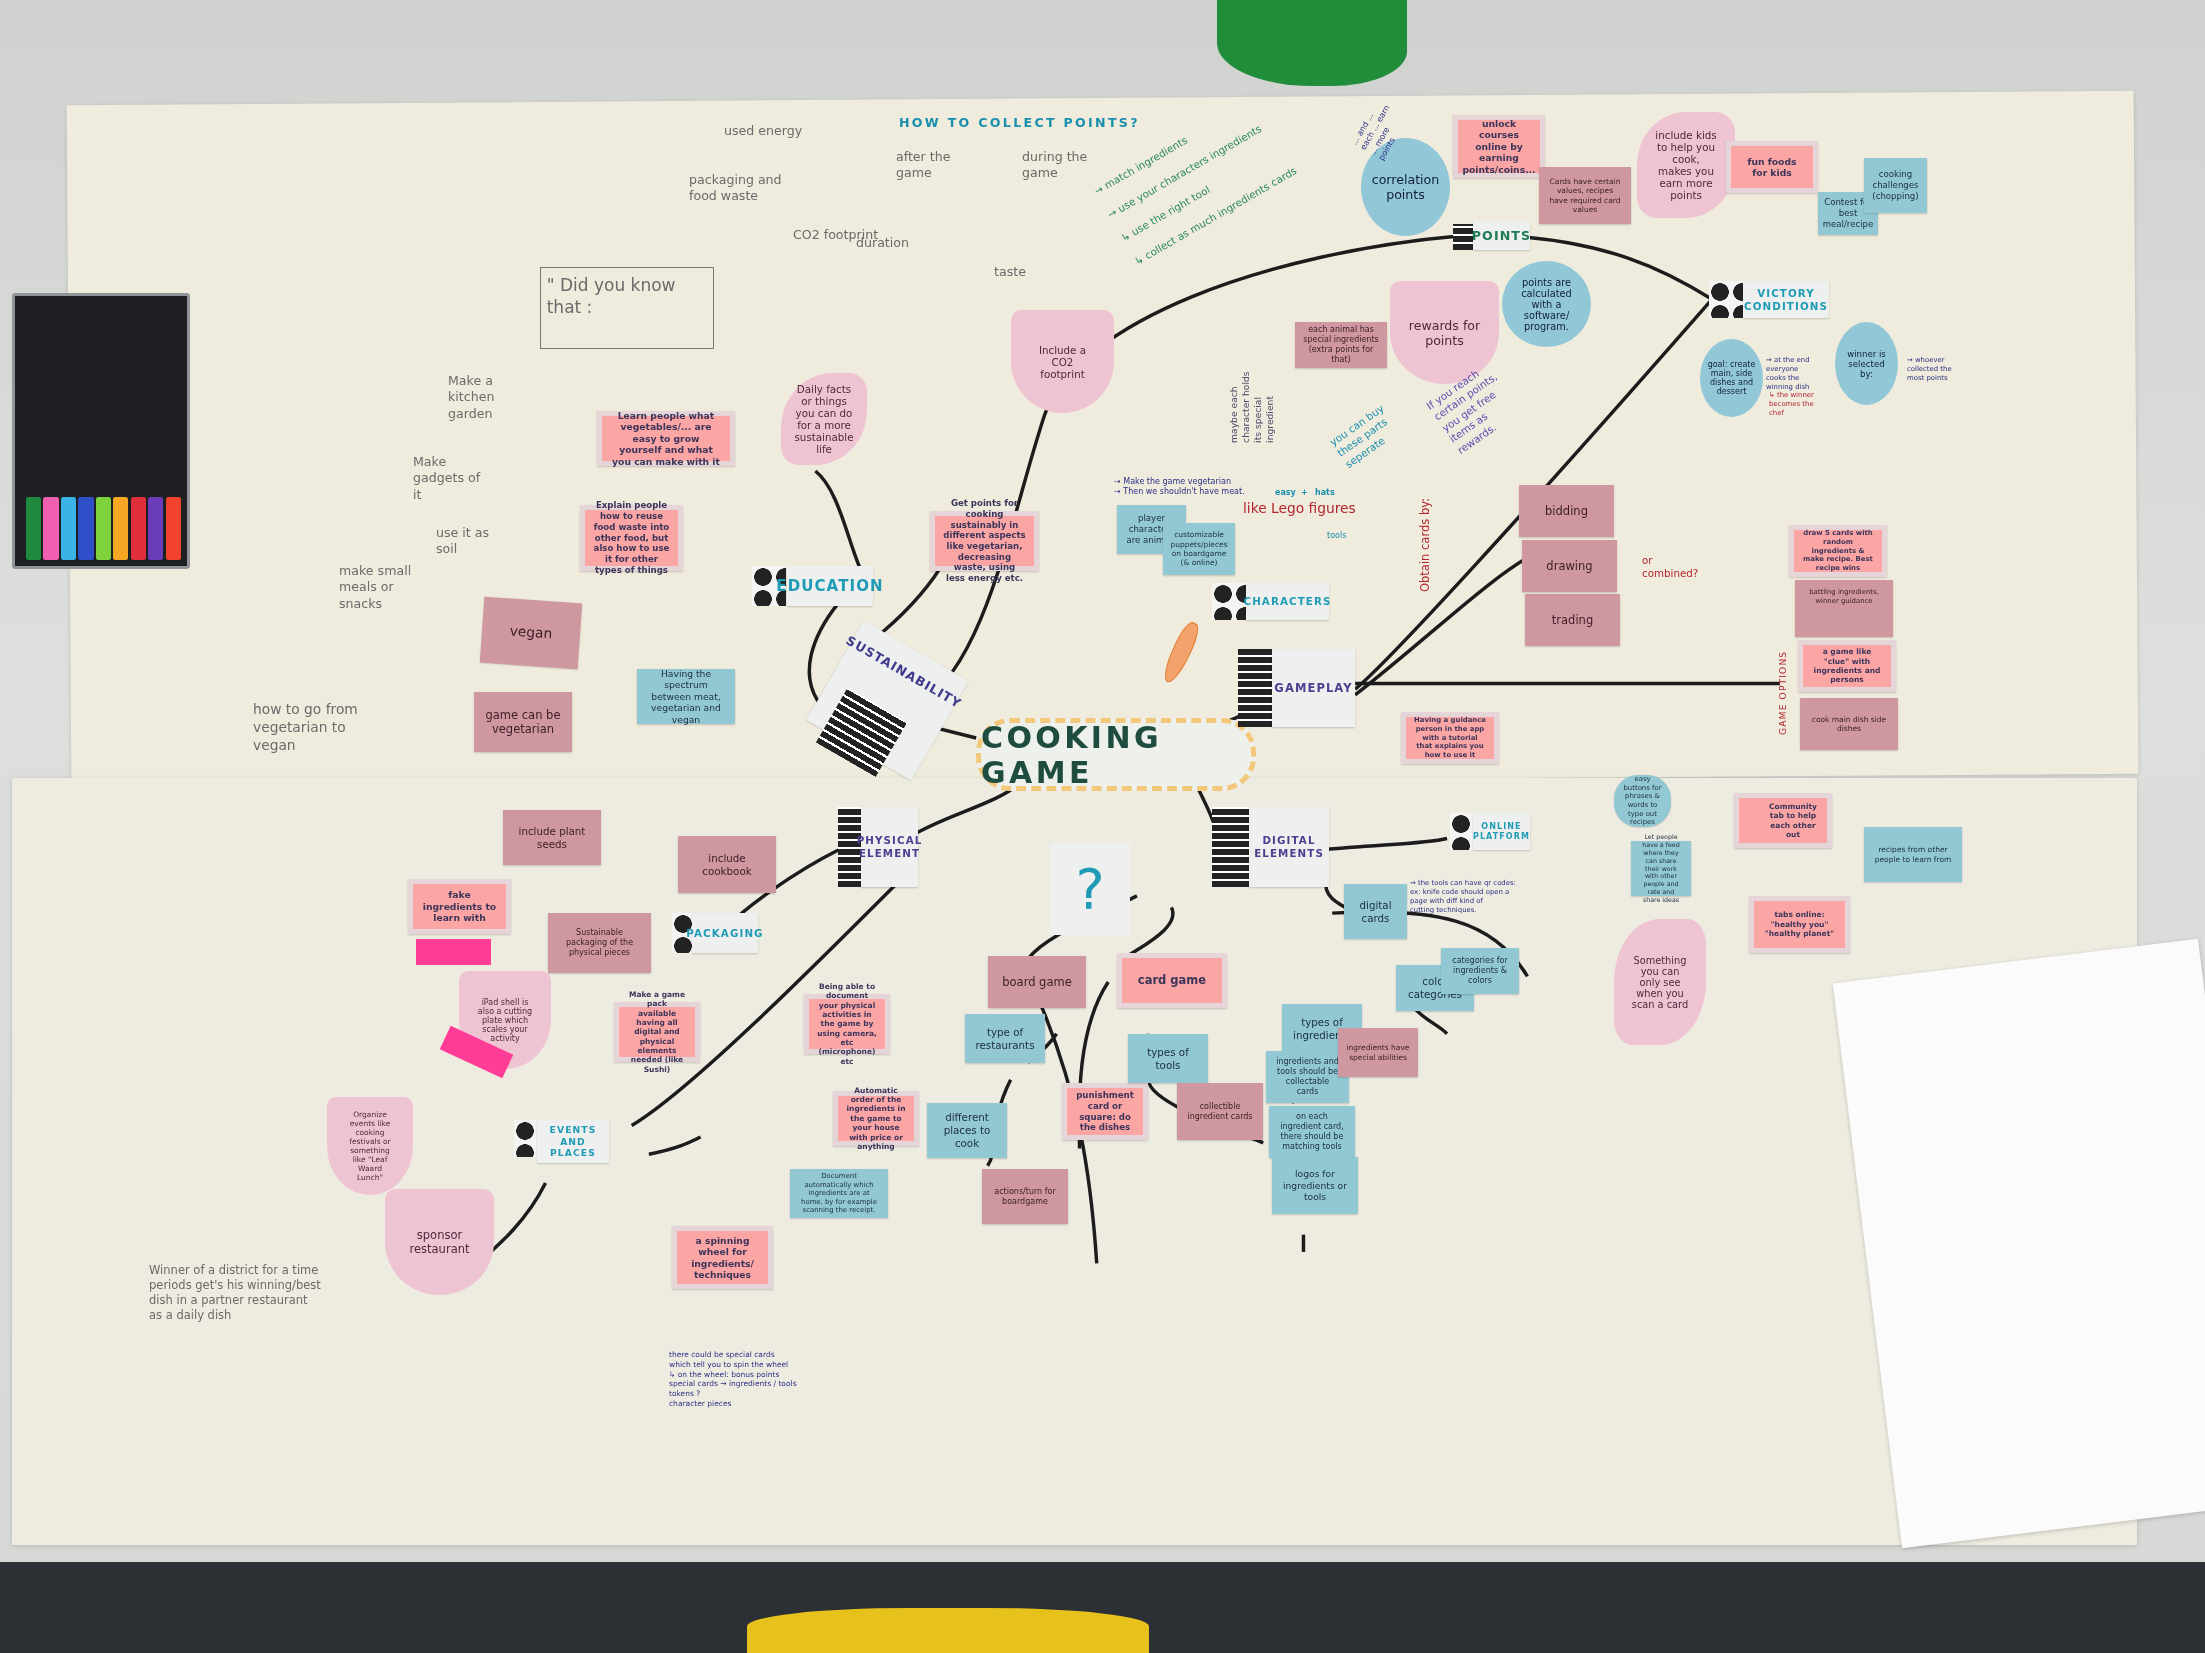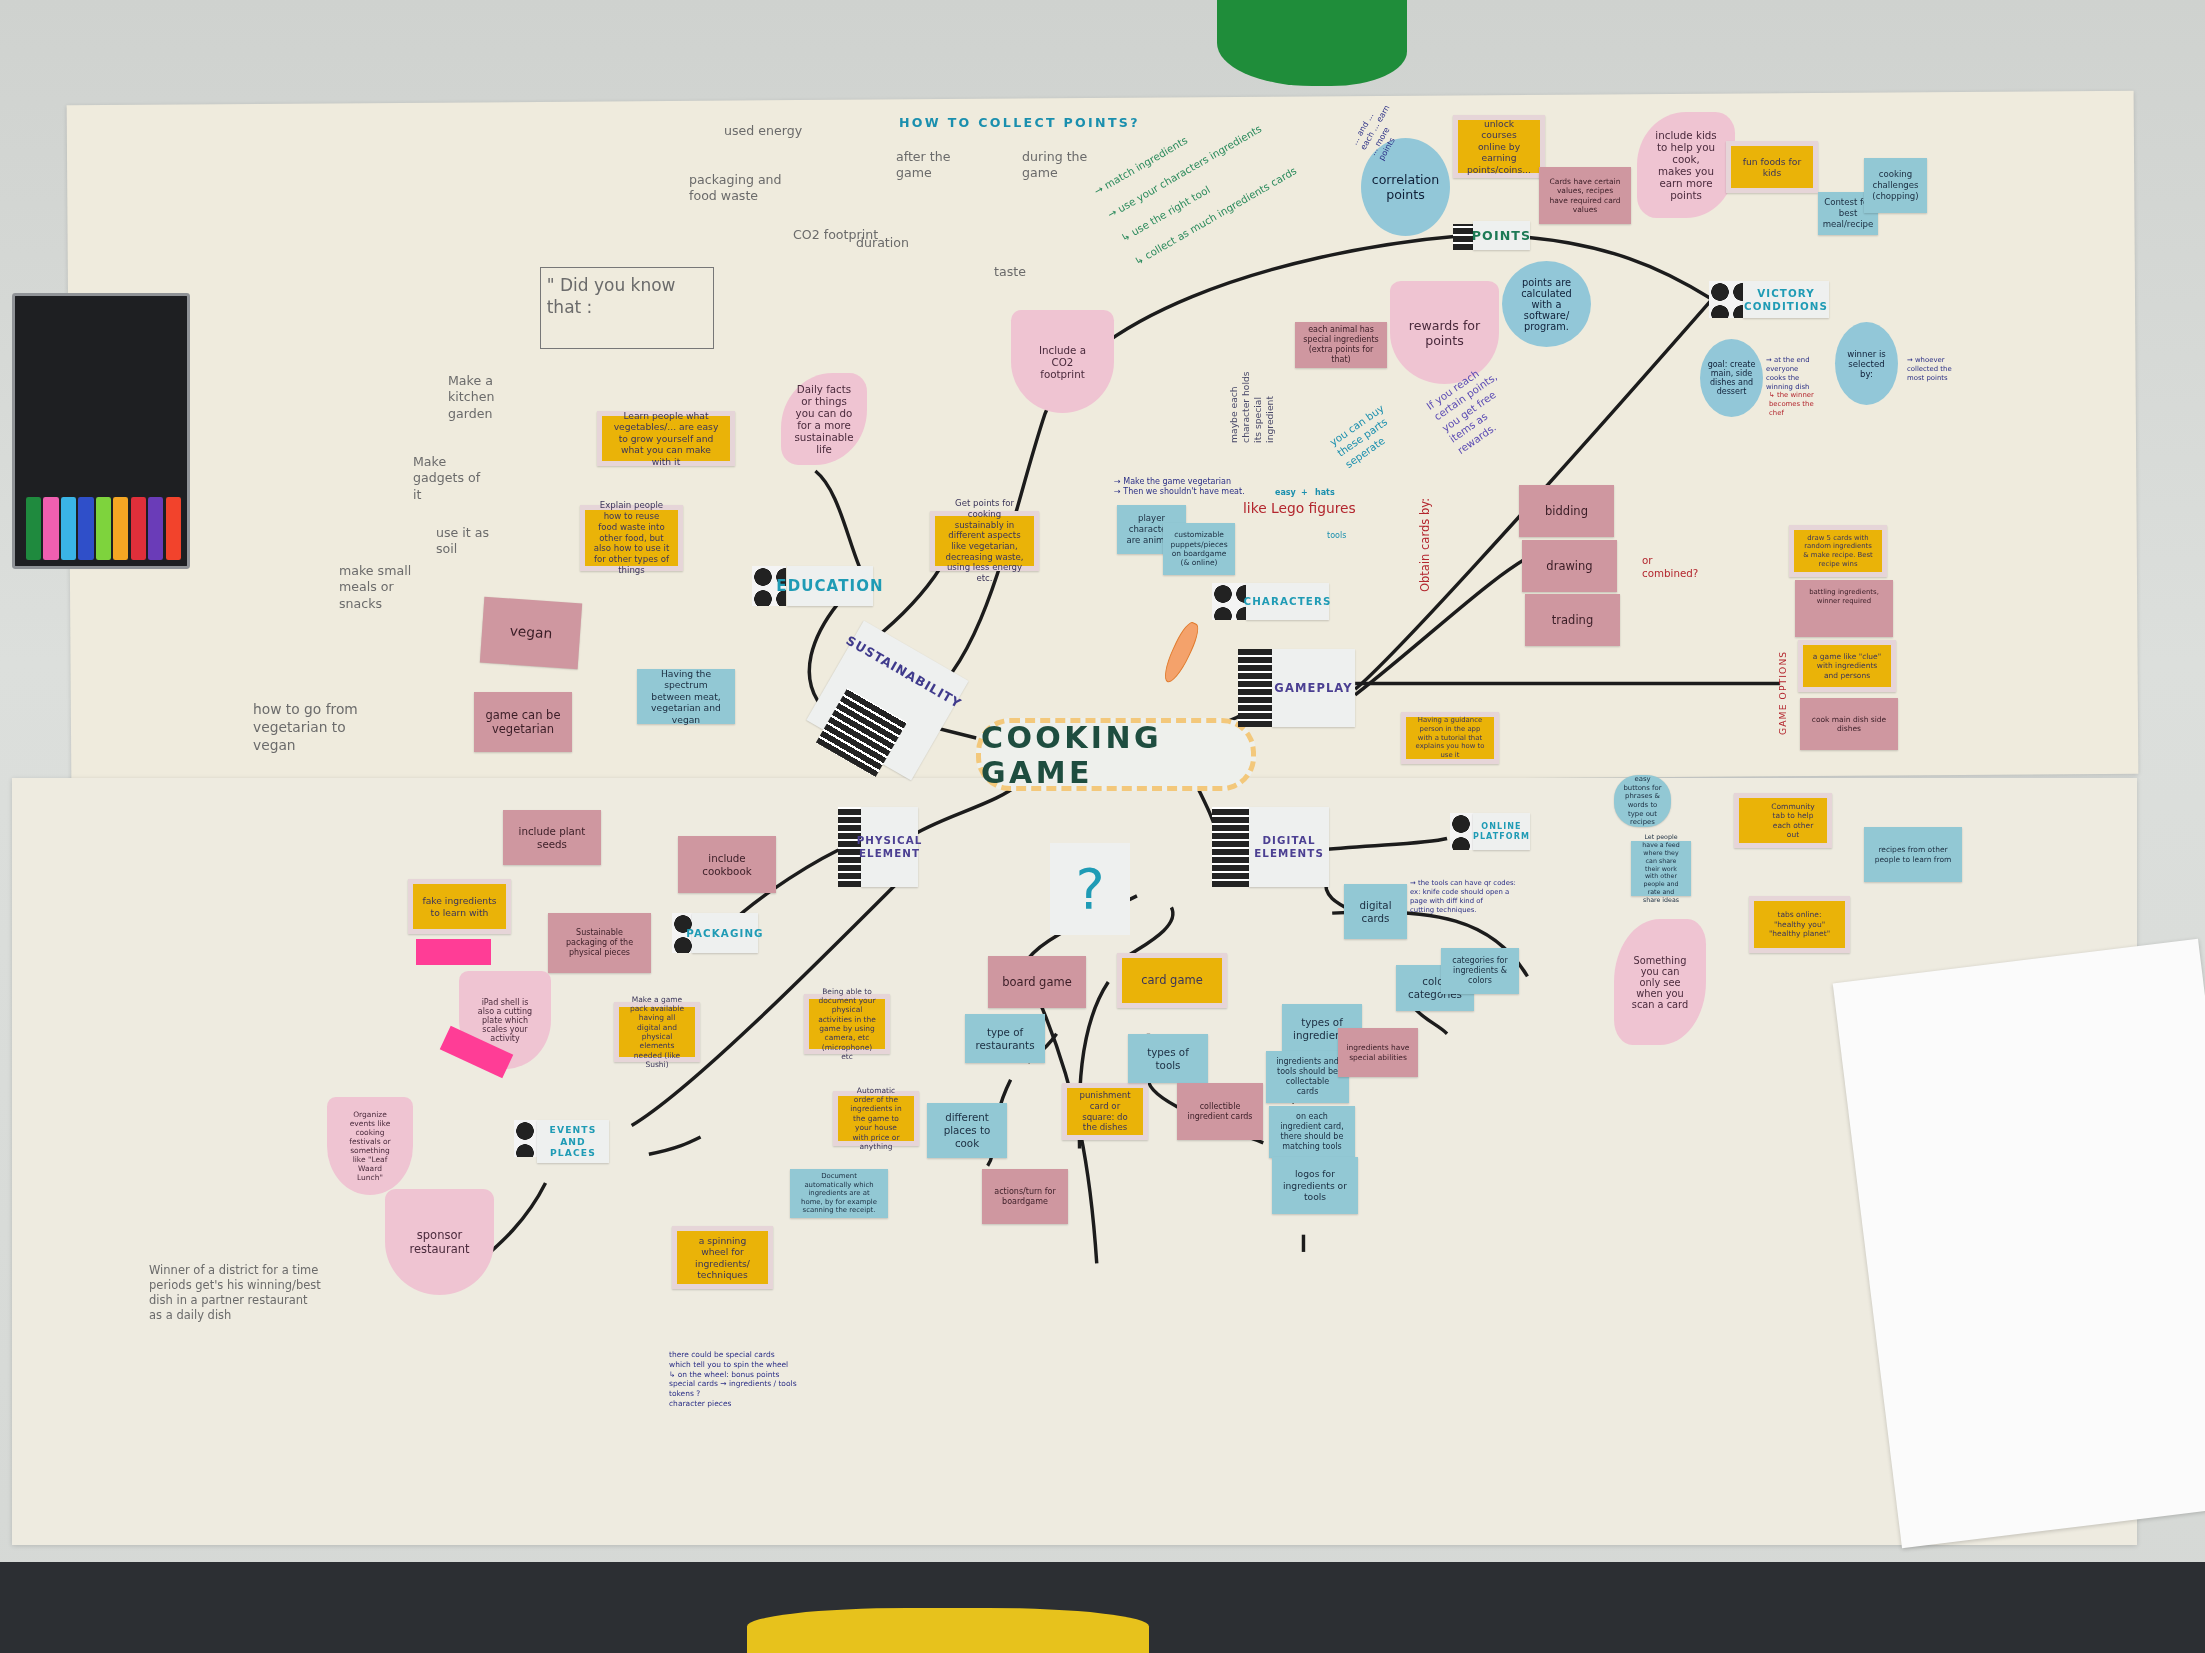--- a/index.html
+++ b/index.html
@@ -19,21 +19,21 @@
   .marker-pack { position:absolute; left:11.5px; top:293px; width:172px; height:270px; background:#1e1f22; border:3.4px solid rgba(220,225,230,.6); border-radius:3.4px; }
   .marker-pack .caps { position:absolute; bottom:5.7px; left:11.5px; right:5.7px; height:63px; display:flex; gap:2.3px; }
   .marker-pack .caps span { flex:1; border-radius:2.3px; }
   .green-bag { position:absolute; left:1217px; top:0; width:190px; height:86px; background:#1f8d3a; border-radius:0 0 40% 50%; }
   .svg-lines { position:absolute; left:0; top:0; width:2205px; height:1654px; pointer-events:none; }
 
   .card { position:absolute; box-sizing:border-box; padding:8px; display:flex; align-items:center; justify-content:center; text-align:center;
     font-family:"DejaVu Sans", sans-serif; color:#2a2540; box-shadow:0 0.6px 1.7px rgba(0,0,0,.18); line-height:1.25; }
   .card.pink { background:#cf97a0; color:#3a1d26; }
   .card.blue { background:#92c8d4; color:#1b2d40; }
-  .card.white { background:#eab308; border:5.7px solid #e6d5d8; color:#3b355a; }
+  .card.white { background:#fca5a5; border:5.7px solid #e6d5d8; color:#3b355a;font-weight:bold; }
   .card.topic { background:#eef0ef; color:#3f3a8c; font-weight:bold; letter-spacing:1.1px; }
   .card.topic.teal { color:#1f9bb5; }
   .moon { position:absolute; display:flex; align-items:center; justify-content:center; text-align:center; color:#4a2a3c;
     background:#efc4d2; border-radius:50%; box-sizing:border-box; padding:17px; font-size:15px; }
   .circle { position:absolute; display:flex; align-items:center; justify-content:center; text-align:center; color:#102038;
     background:#92c7d8; border-radius:50%; box-sizing:border-box; padding:15px; font-size:15px; }
   .pattern-dots { position:absolute; background:
       radial-gradient(circle, #222 55%, transparent 58%) 0 0/22px 22px, #f4f4f4; }
   .pattern-maze { position:absolute; background:
       repeating-linear-gradient(0deg,#232323 0 5.7px,#fff 5.7px 8px),
@@ -238,21 +238,21 @@
   </div>
 <div class="card pink" style="left:1525px;top:594px;width:95px;height:52px;font-size:11.5px;">
     <span>trading</span>
   </div>
 <div class="note red" style="left:1642px;top:554px;width:69px;font-size:10.3px;">or combined?</div>
 <div class="note red" style="left:1777px;top:735px;font-size:9.2px;letter-spacing:1.1px;transform:rotate(-90deg);transform-origin:left top;">GAME OPTIONS</div>
 <div class="card white" style="left:1789px;top:525px;width:98px;height:52px;font-size:6.9px;">
     <span>draw 5 cards with random ingredients &amp; make recipe. Best recipe wins</span>
   </div>
 <div class="card pink" style="left:1795px;top:580px;width:98px;height:57px;font-size:6.9px;align-items:flex-start;">
-    <span>battling ingredients, winner required</span>
+    <span>battling ingredients, winner guidance</span>
   </div>
 <div class="card white" style="left:1798px;top:640px;width:98px;height:52px;font-size:7.5px;">
     <span>a game like "clue" with ingredients and persons</span>
   </div>
 <div class="card pink" style="left:1800px;top:698px;width:98px;height:52px;font-size:7.5px;">
     <span>cook main dish side dishes</span>
   </div>
 <div class="card white" style="left:1401px;top:712px;width:98px;height:52px;font-size:6.9px;">
     <span>Having a guidance person in the app with a tutorial that explains you how to use it</span>
   </div>

